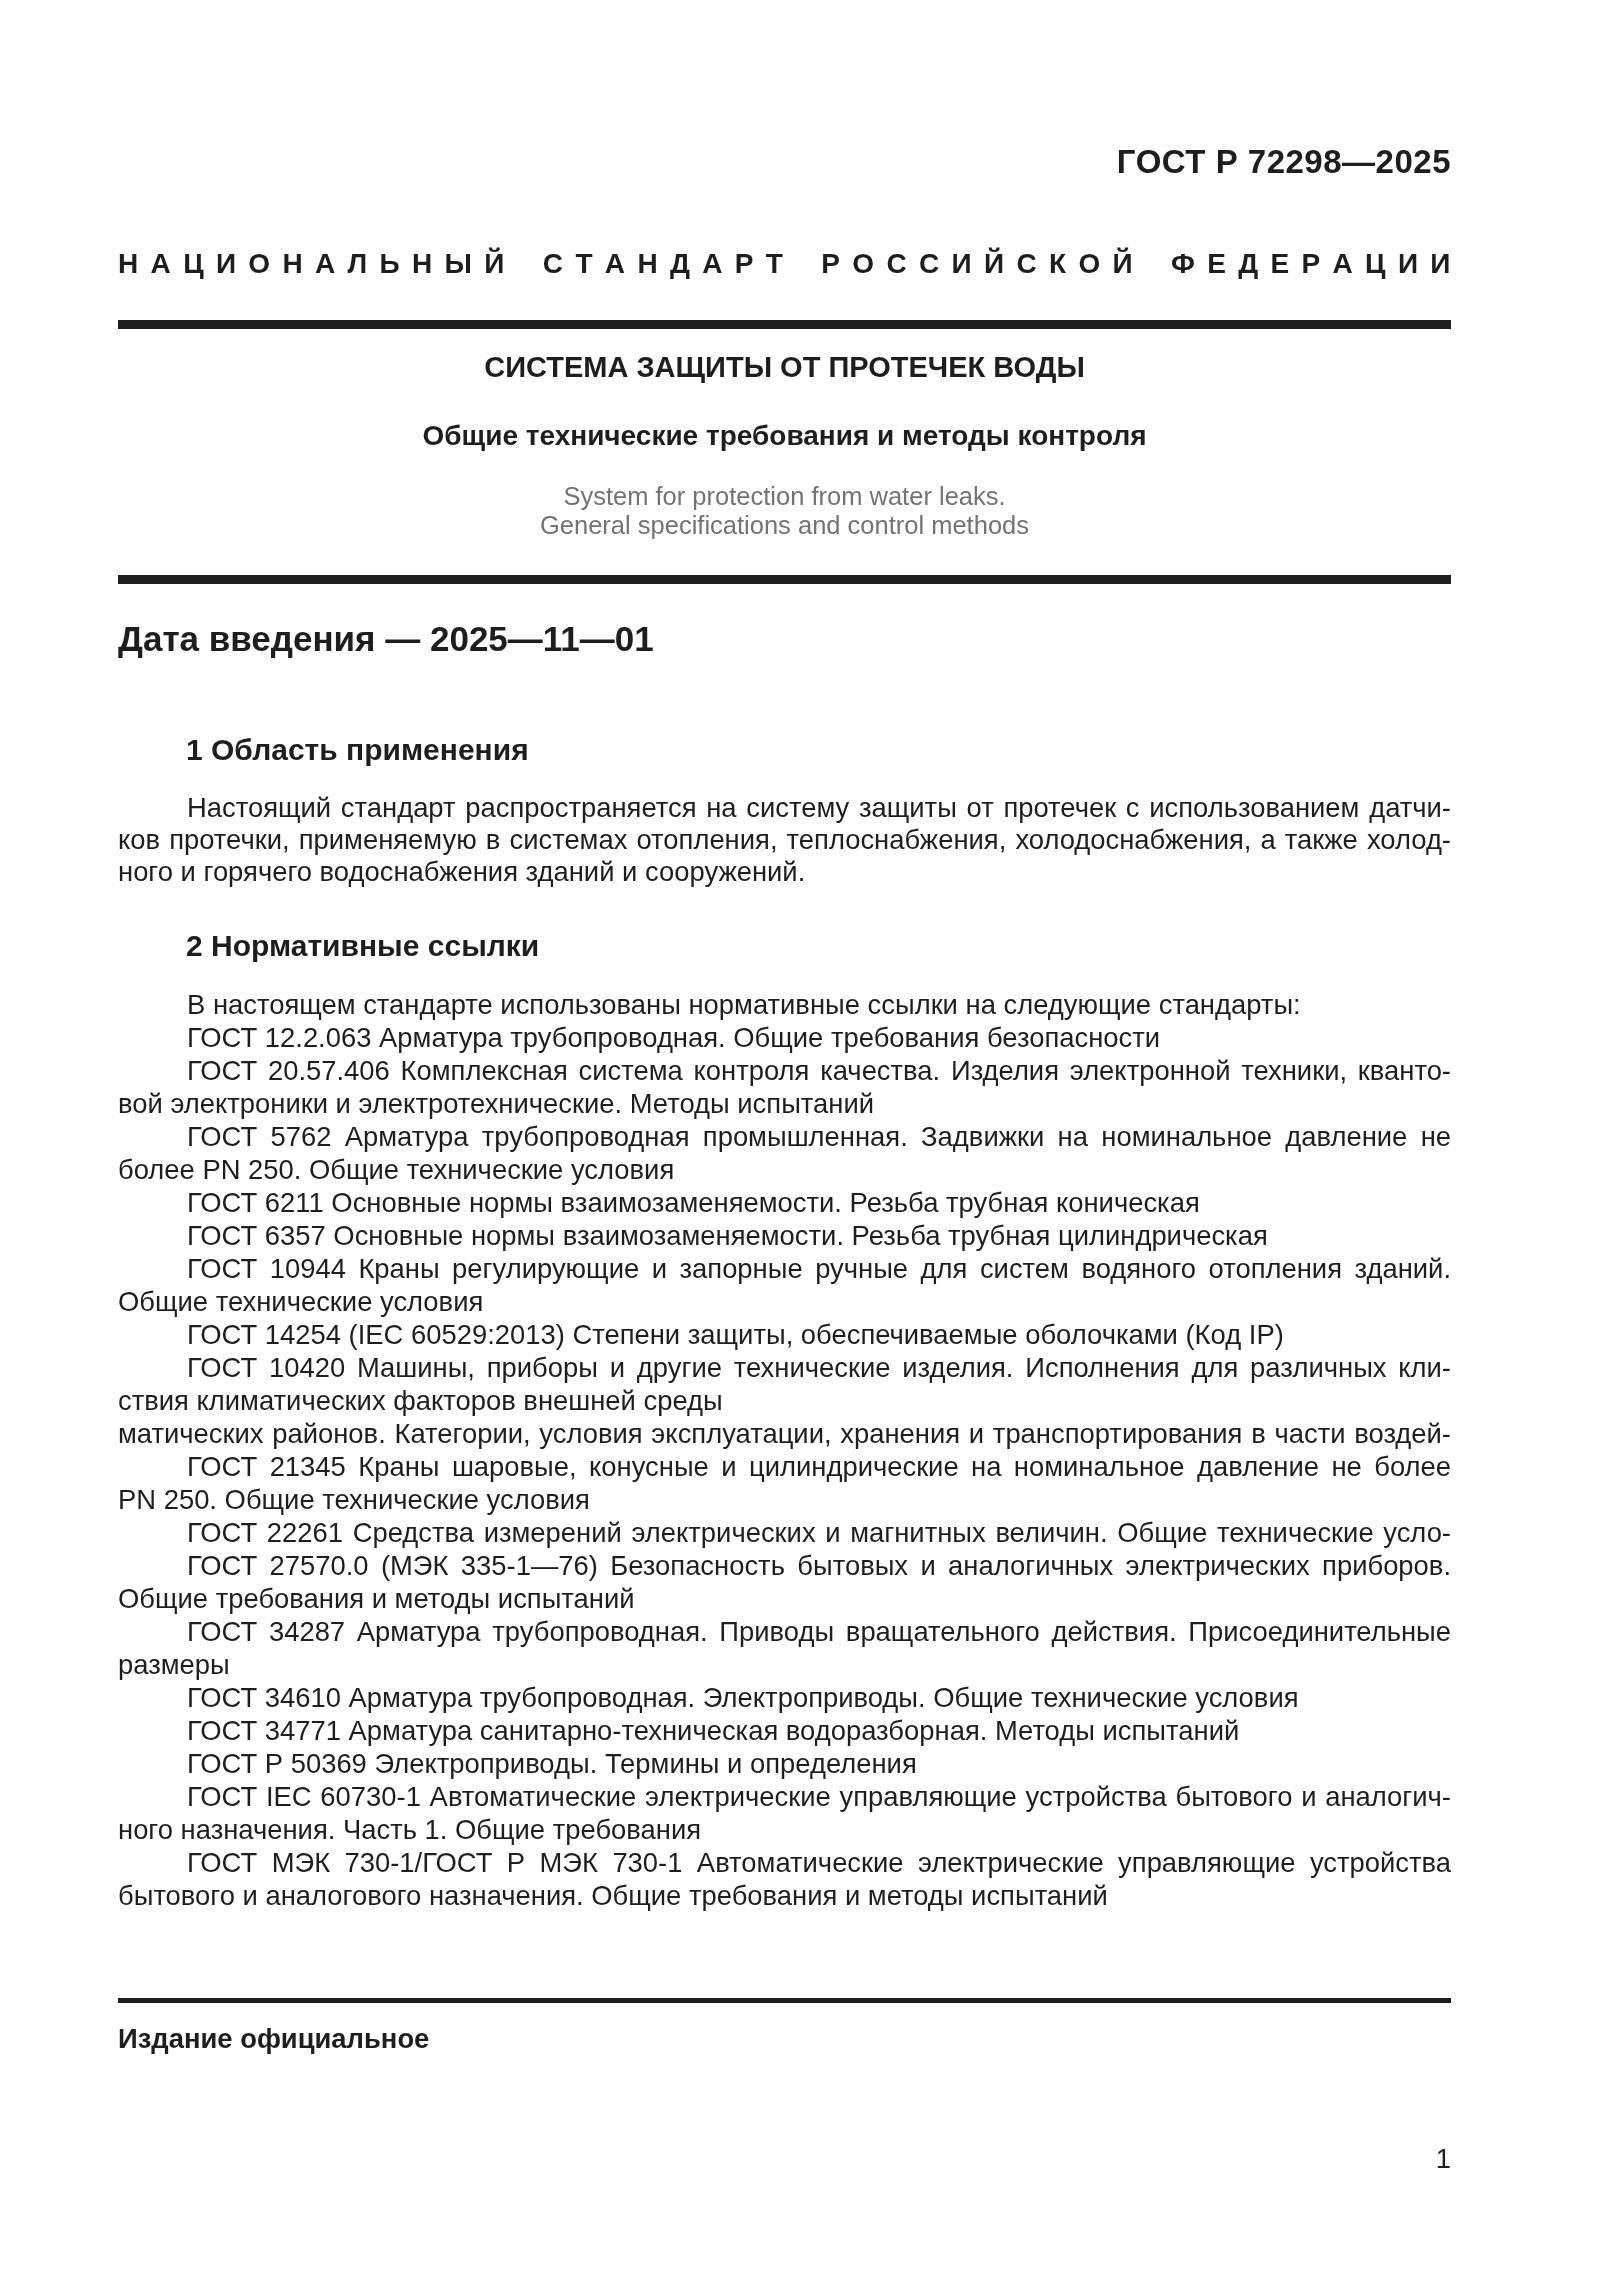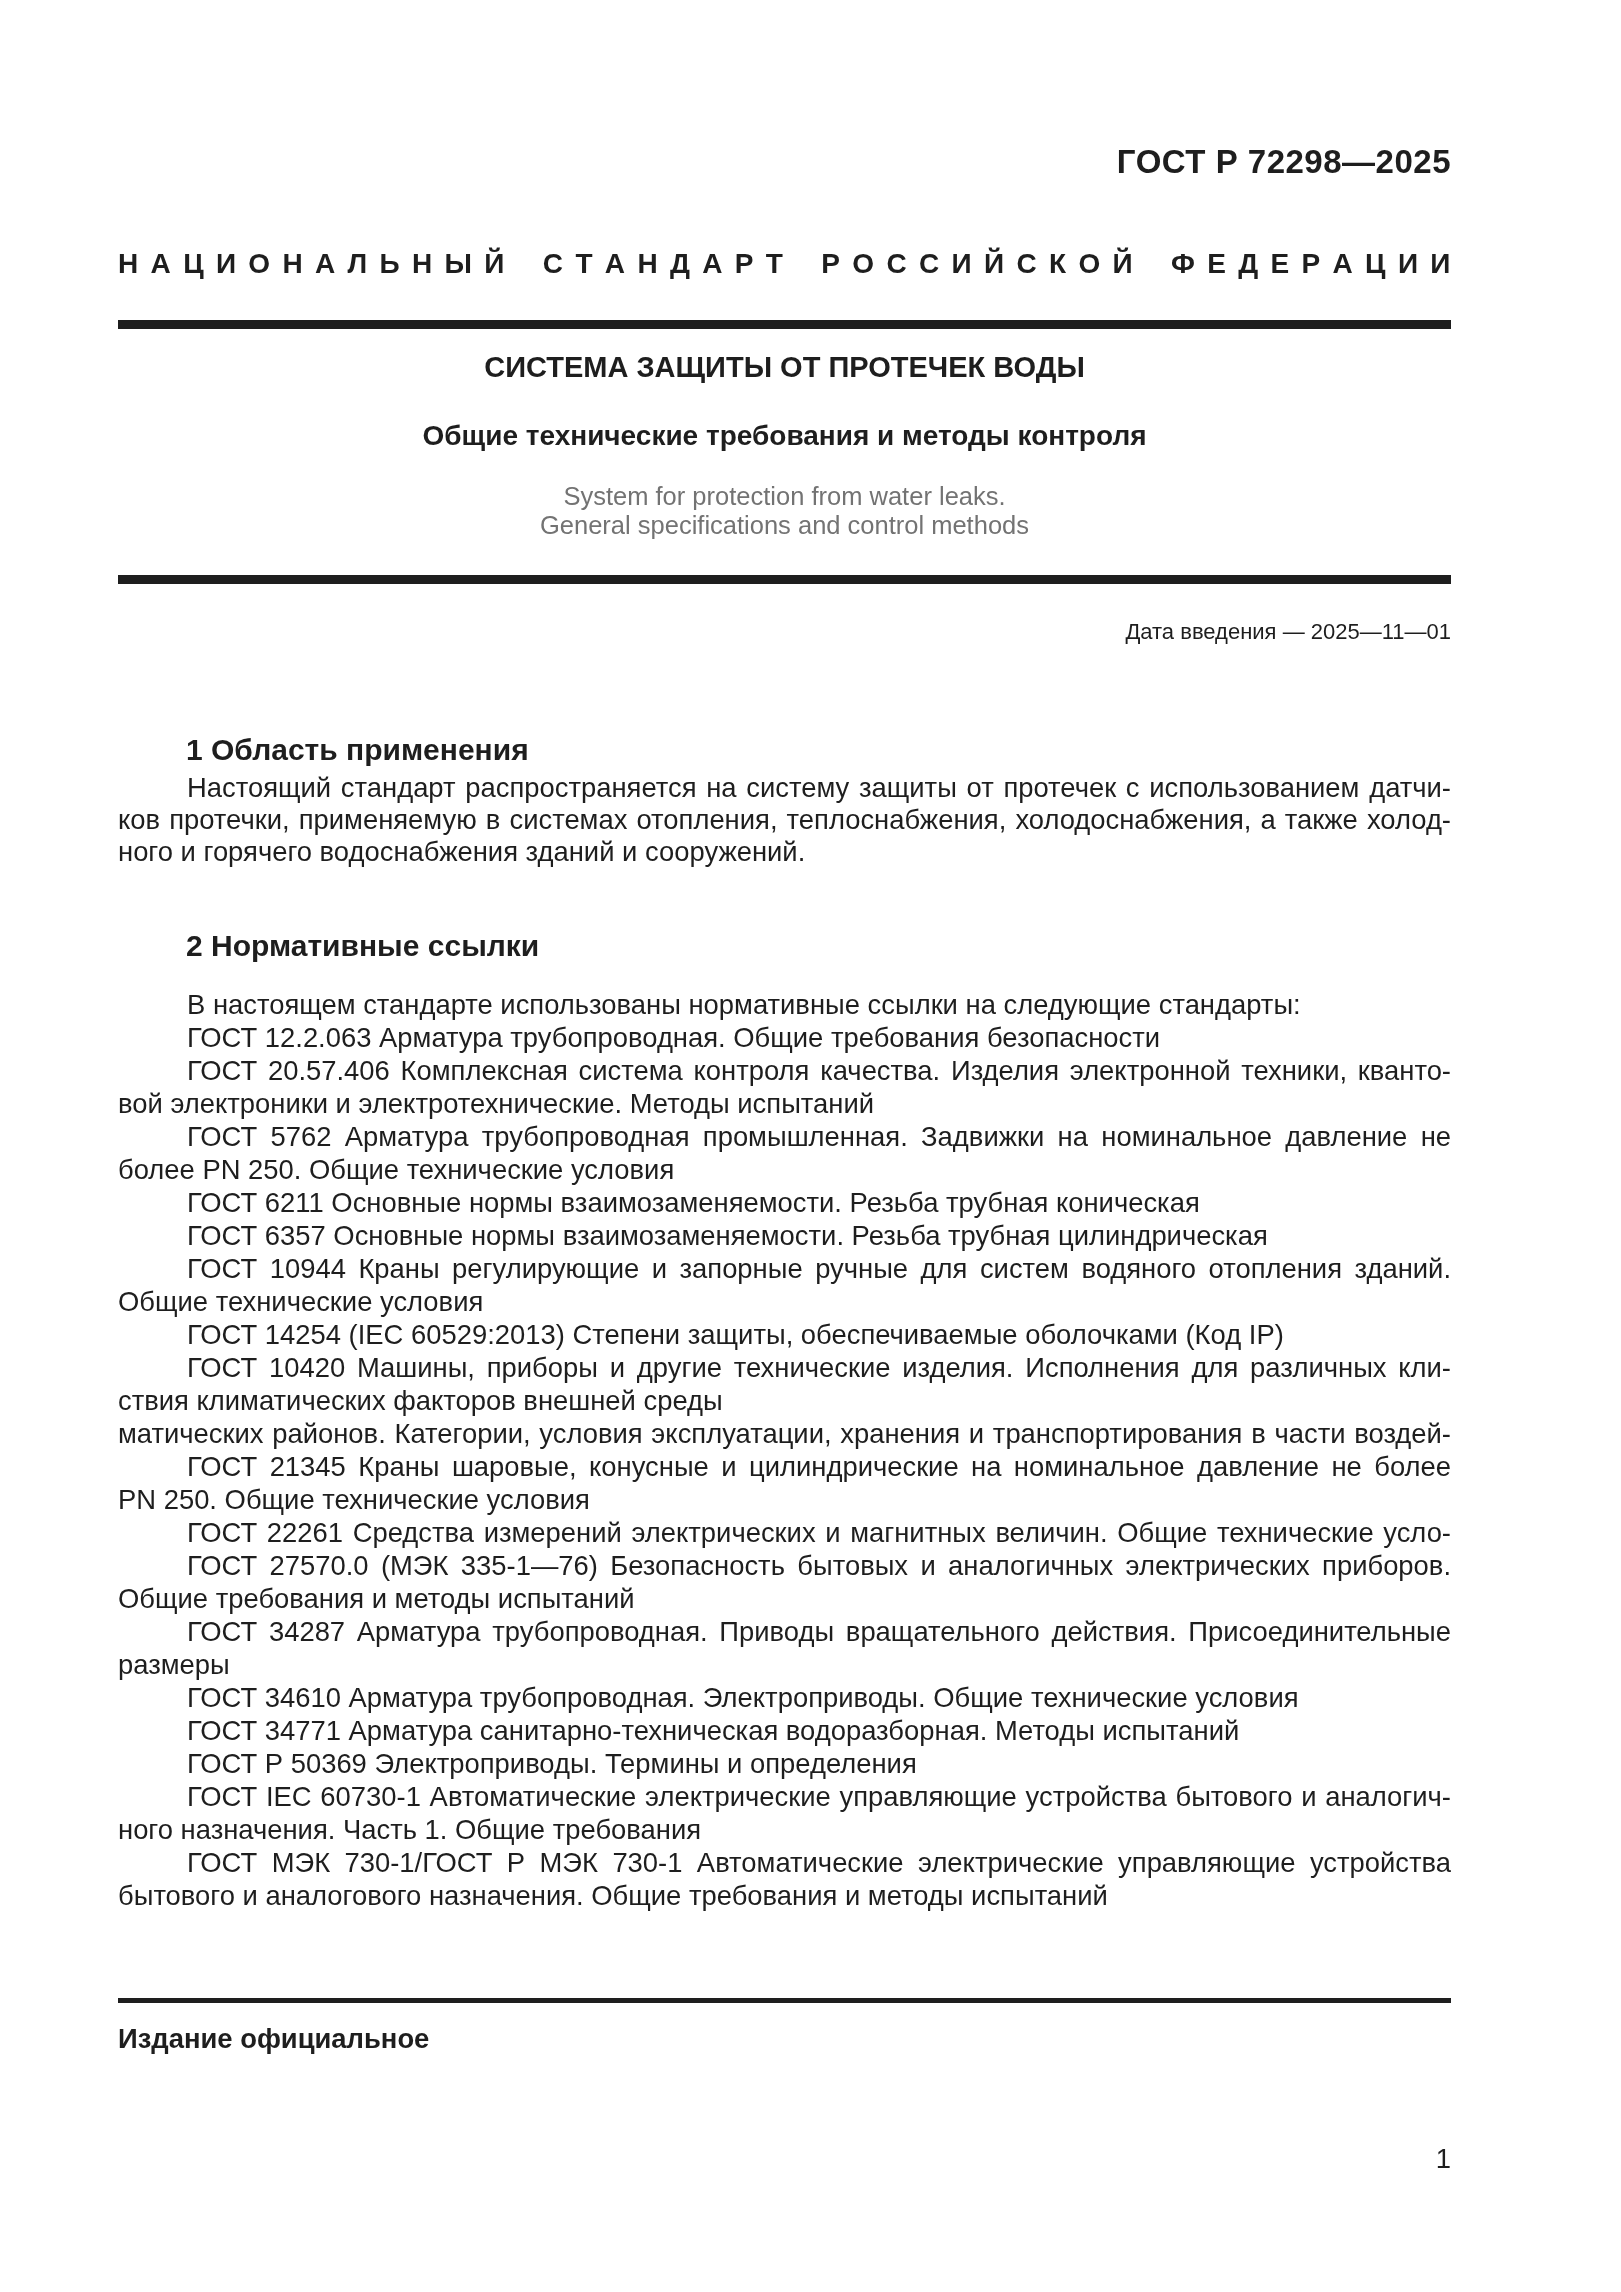--- a/index.html
+++ b/index.html
@@ -33,21 +33,21 @@
   .subtitle{
     position:absolute;top:420px;left:118px;width:1333px;
     text-align:center;font-size:28px;font-weight:bold;
   }
   .title-en{
     position:absolute;top:482px;left:118px;width:1333px;
     text-align:center;font-size:25.5px;line-height:29px;color:#737373;
   }
   .date{
     position:absolute;top:619px;left:118px;width:1333px;
-    text-align:right;font-size:22px;font-weight:normal;
+    font-size:35px;font-weight:bold;
   }
   .section-heading{
     position:absolute;left:186px;width:1264px;
     font-size:30px;font-weight:bold;
   }
   .section-body{
     position:absolute;left:118px;width:1333px;
     font-size:27.4px;
   }
   .line{width:100%;}
@@ -121,21 +121,21 @@
     <div>System for protection from water leaks.</div>
     <div>General specifications and control methods</div>
   </div>
 
   <div class="rule rule-2"></div>
 
   <div class="date">Дата введения — 2025—11—01</div>
 
   <div id="sections">
       <div class="section-heading" style="top: 733px;">1 Область применения</div>
-      <div class="section-body" style="top: 772px; line-height: 32px;">
+      <div class="section-body" style="top: 792px; line-height: 32px;">
         <div class="line indent just">Настоящий стандарт распространяется на систему защиты от протечек с использованием датчи-</div>
         <div class="line just">ков протечки, применяемую в системах отопления, теплоснабжения, холодоснабжения, а также холод-</div>
         <div class="line">ного и горячего водоснабжения зданий и сооружений.</div>
       </div>
       <div class="section-heading" style="top: 929px;">2 Нормативные ссылки</div>
       <div class="section-body" style="top: 988px; line-height: 33px;">
         <div class="line indent">В настоящем стандарте использованы нормативные ссылки на следующие стандарты:</div>
         <div class="line indent">ГОСТ 12.2.063 Арматура трубопроводная. Общие требования безопасности</div>
         <div class="line indent just">ГОСТ 20.57.406 Комплексная система контроля качества. Изделия электронной техники, кванто-</div>
         <div class="line">вой электроники и электротехнические. Методы испытаний</div>

